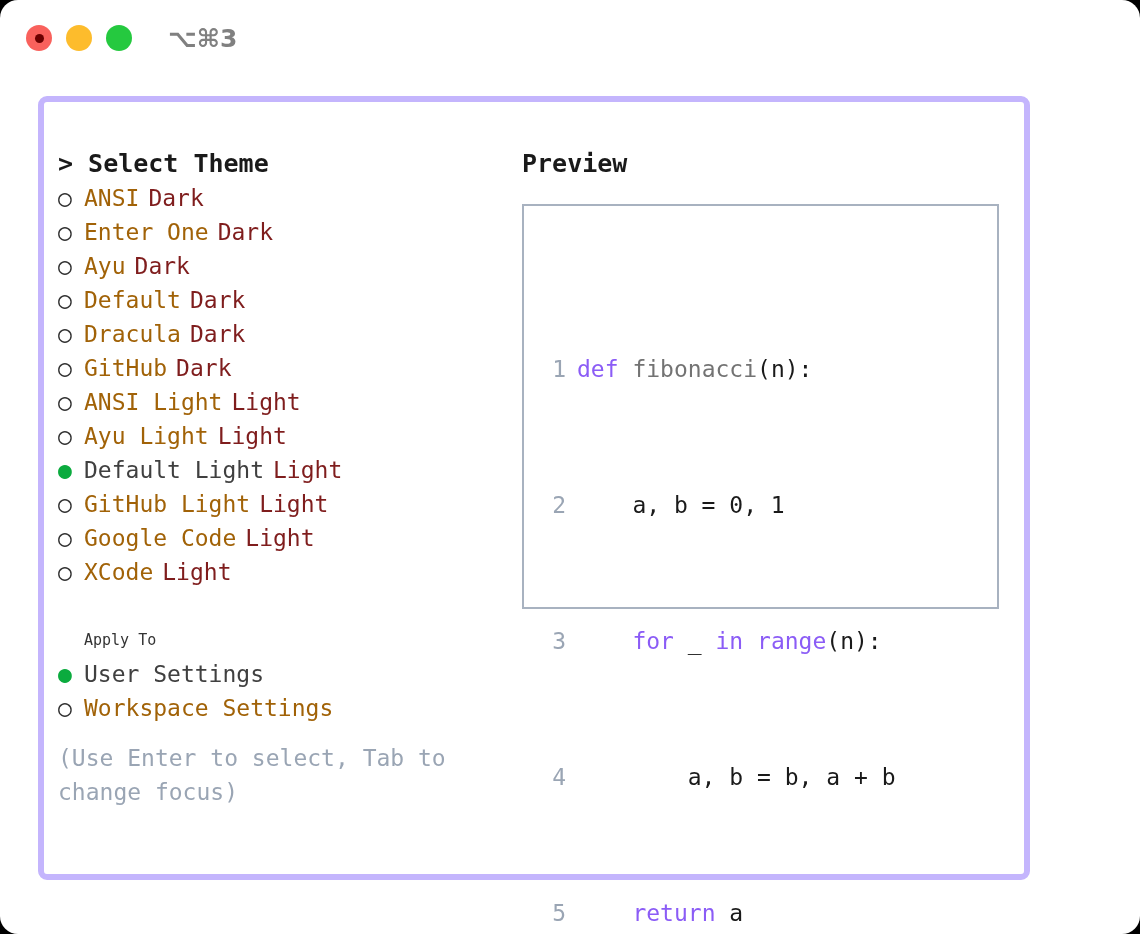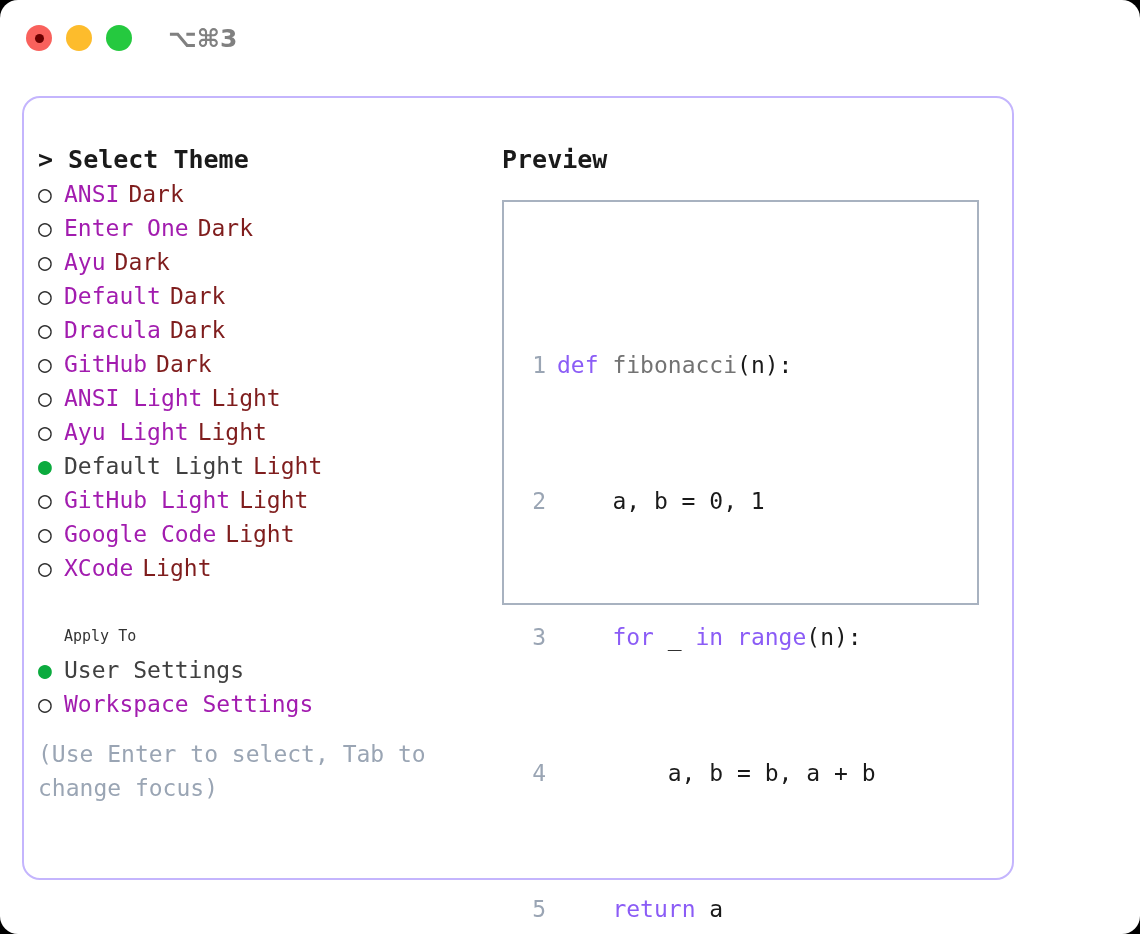--- a/index.html
+++ b/index.html
@@ -61,26 +61,26 @@
     top: 24px;
     font-size: 25px;
     font-weight: bold;
     color: #808080;
     letter-spacing: 0px;
     font-family: "DejaVu Sans", sans-serif;
   }
   
   .panel {
     position: absolute;
-    left: 22px;
+    left: 38px;
     top: 96px;
     width: 992px;
     height: 784px;
-    border: 2px solid #c4b5fd;
-    border-radius: 18px;
+    border: 6px solid #c4b5fd;
+    border-radius: 9px;
     box-sizing: border-box;
     background: #ffffff;
   }
   .columns {
     position: absolute;
     left: 0; top: 0;
     width: 100%;
     height: 100%;
   }
   
@@ -109,21 +109,21 @@
   }
   .marker {
     width: 26px;
     flex: 0 0 26px;
     font-size: 23px;
     line-height: 34px;
     display: inline-block;
   }
   .marker.off { color: #333333; }
   .marker.on  { color: #0bab3e; }
-  .row-label { color: #a21caf; }
+  .row-label { color: #a16207; }
   .row.selected .row-label { color: #404040; text-align: center; }
   .row-tag {
     color: #7f1d1d;
     margin-left: 9px;
   }
   .group-heading {
     display: flex;
     align-items: baseline;
     height: 34px;
     line-height: 34px;

